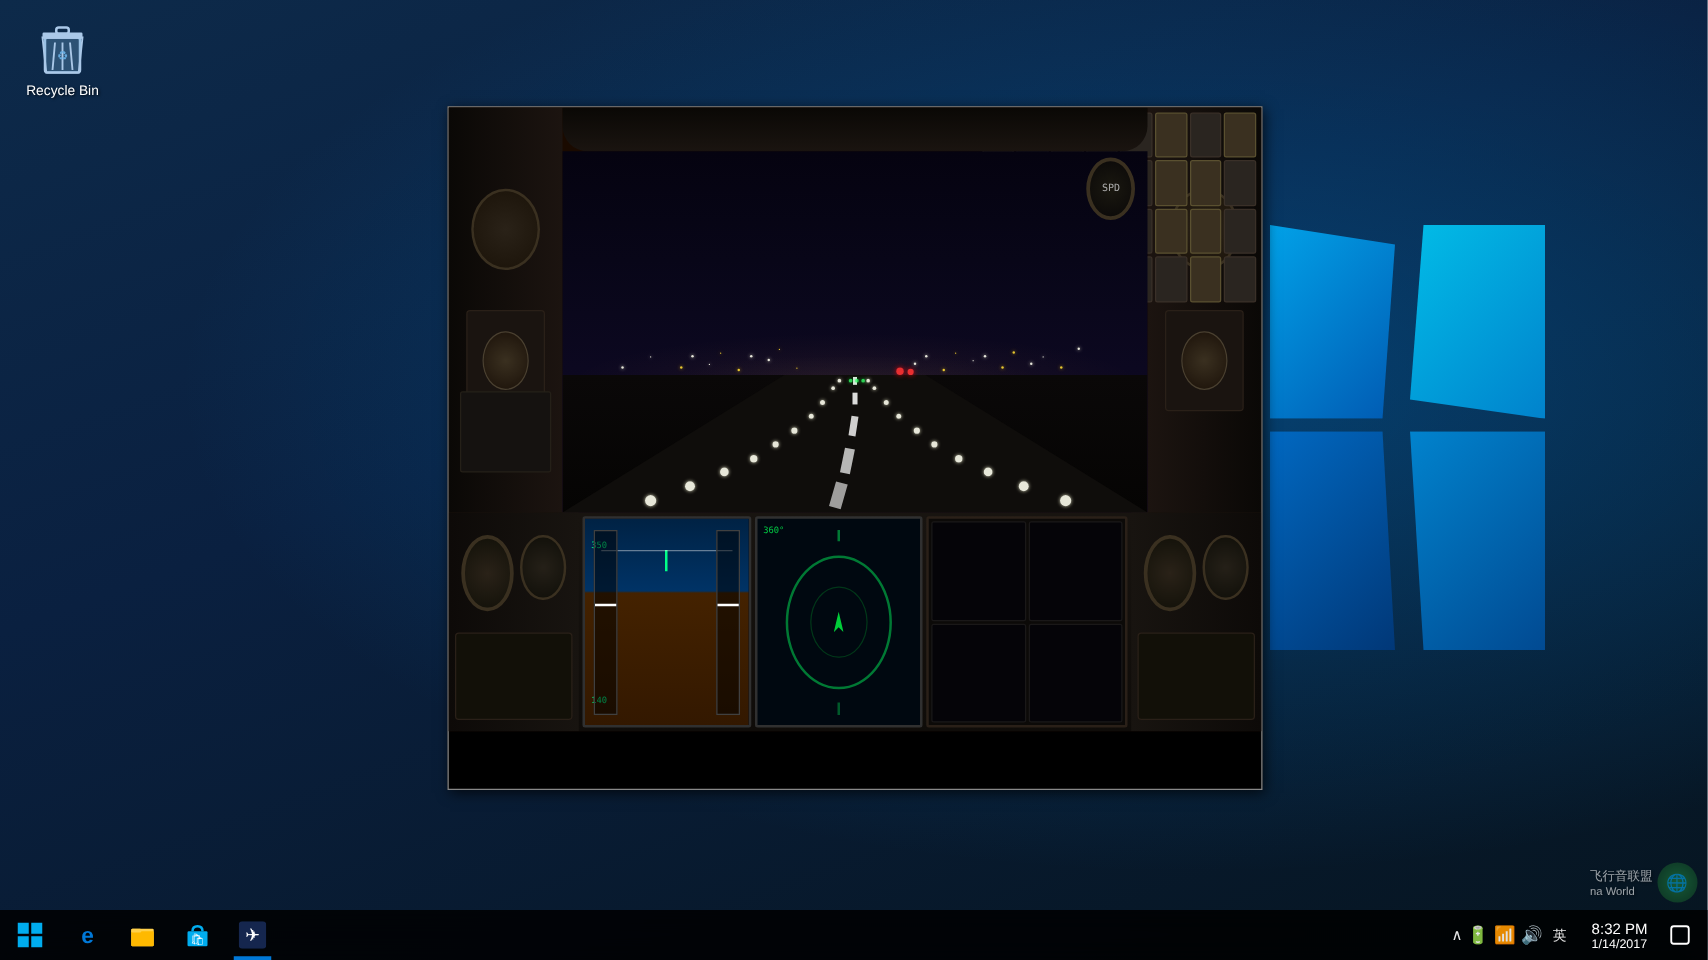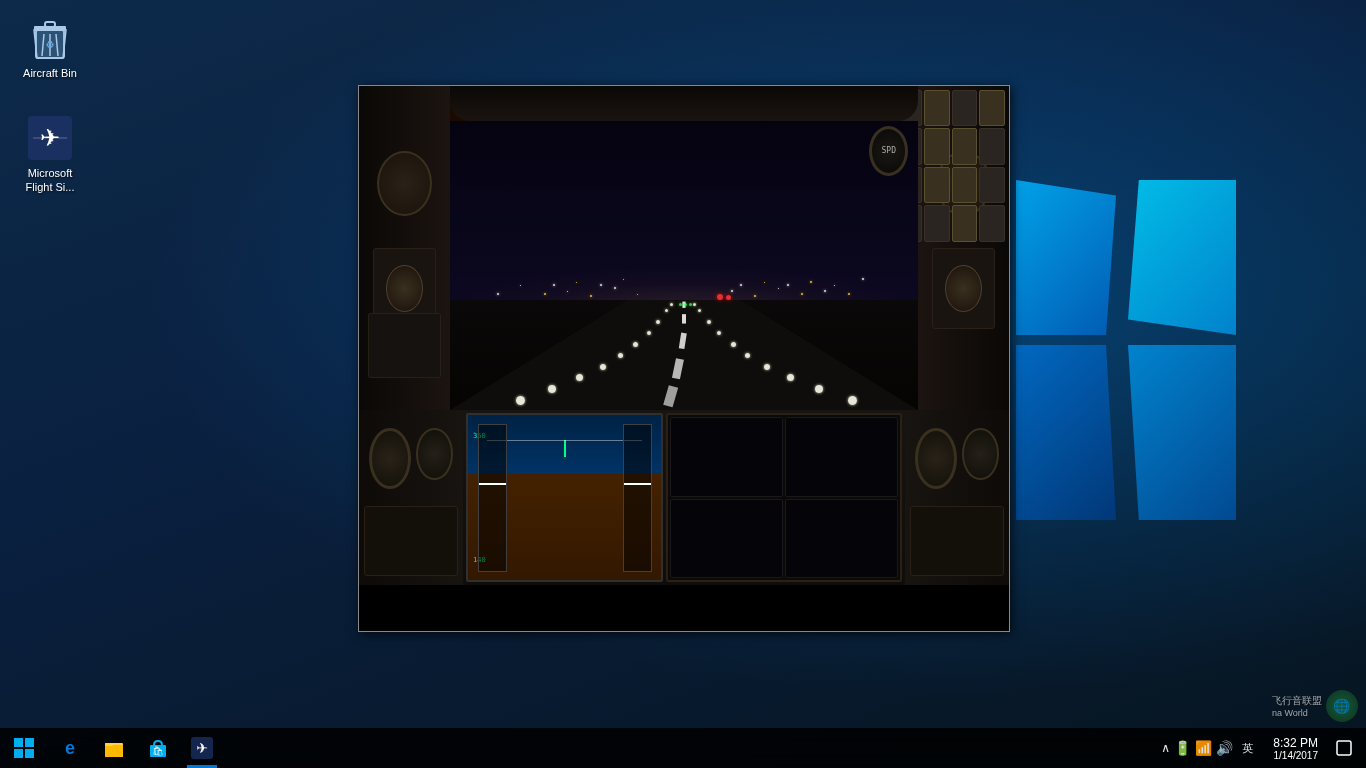--- a/index.html
+++ b/index.html
@@ -243,21 +243,20 @@
     }
     .sys-icon {
       color: white;
       font-size: 12px;
       cursor: pointer;
       opacity: 0.9;
     }
     .clock-area {
       display: flex;
       flex-direction: column;
-      align-items: flex-end;
       padding: 0 8px;
       cursor: pointer;
     }
     .clock-time {
       color: white;
       font-size: 12px;
     }
     .clock-date {
       color: white;
       font-size: 10px;
@@ -330,35 +329,23 @@
         <line x1="20" y1="18" x2="20" y2="40" stroke="#aac8e8" stroke-width="1.5"></line>
         <line x1="26" y1="18" x2="28" y2="40" stroke="#aac8e8" stroke-width="1.5"></line>
 
         <rect x="4" y="10" width="32" height="5" rx="1" fill="#aac8e8"></rect>
 
         <rect x="15" y="6" width="10" height="5" rx="2" fill="none" stroke="#aac8e8" stroke-width="2"></rect>
 
         <text x="20" y="32" text-anchor="middle" fill="#66aadd" font-size="10">♻</text>
       </svg>
     </div>
-    <span class="icon-label">Aircraft Bin</span>
+    <span class="icon-label">Recycle Bin</span>
   </div>
 
-  <div class="desktop-icon" style="top:110px; left:10px;">
-    <div class="icon-img">
-      <svg width="44" height="44" viewBox="0 0 44 44">
-        <rect width="44" height="44" rx="4" fill="#1a3060"></rect>
-        <text x="22" y="30" text-anchor="middle" fill="white" font-size="24">✈</text>
-
-        <line x1="5" y1="22" x2="39" y2="22" stroke="rgba(255,255,255,0.3)" stroke-width="1"></line>
-      </svg>
-    </div>
-    <span class="icon-label" style="white-space:pre-line;">Microsoft
-Flight Si...</span>
-  </div>
 
   <div class="fs-window">
 
 
 
     <div class="sim-viewport">
 
       <div style="position:absolute;top:0;left:0;width:14%;height:65%;background:linear-gradient(90deg,#0a0806 0%,#1c1410 100%);overflow:hidden;">
 
         <div style="position:absolute;top:20%;left:20%;width:60%;height:20%;background:radial-gradient(circle,#2a2218 0%,#1a1208 100%);border-radius:50%;border:2px solid #3a3020;"></div>
@@ -506,20 +493,30 @@
 
             <div style="position:absolute;left:5%;top:5%;bottom:5%;width:15%;background:rgba(0,0,0,0.5);border:1px solid #404040;">
               <div style="position:absolute;top:40%;left:0;right:0;height:2px;background:#ffffff;"></div>
             </div>
 
             <div style="position:absolute;right:5%;top:5%;bottom:5%;width:15%;background:rgba(0,0,0,0.5);border:1px solid #404040;">
               <div style="position:absolute;top:40%;left:0;right:0;height:2px;background:#ffffff;"></div>
             </div>
           </div>
 
+          <div style="flex:1;background:#000810;border:2px solid #303030;border-radius:2px;overflow:hidden;position:relative;">
+            <div style="position:absolute;top:50%;left:50%;transform:translate(-50%,-50%);width:65%;height:65%;border:2px solid #00aa44;border-radius:50%;opacity:0.7;"></div>
+            <div style="position:absolute;top:50%;left:50%;transform:translate(-50%,-50%);width:35%;height:35%;border:1px solid #006622;border-radius:50%;opacity:0.5;"></div>
+
+            <div style="position:absolute;top:5%;left:50%;transform:translateX(-50%);width:2px;height:6%;background:#00aa44;opacity:0.7;"></div>
+            <div style="position:absolute;bottom:5%;left:50%;transform:translateX(-50%);width:2px;height:6%;background:#00aa44;opacity:0.5;"></div>
+
+            <div style="position:absolute;top:45%;left:47%;width:6%;height:10%;background:#00ff44;clip-path:polygon(50% 0%,100% 100%,50% 75%,0% 100%);opacity:0.8;"></div>
+            <div style="position:absolute;top:5px;left:5px;color:#00cc44;font-size:7px;font-family:monospace;">360°</div>
+          </div>
 
           <div style="flex:1.2;background:#0c0a08;border:2px solid #2a2018;border-radius:2px;overflow:hidden;position:relative;">
             <div style="display:grid;grid-template-columns:1fr 1fr;gap:2px;padding:2px;height:100%;">
               <div style="background:#050408;border:1px solid #1a1818;border-radius:2px;"></div>
               <div style="background:#050408;border:1px solid #1a1818;border-radius:2px;"></div>
               <div style="background:#050408;border:1px solid #1a1818;border-radius:2px;"></div>
               <div style="background:#050408;border:1px solid #1a1818;border-radius:2px;"></div>
             </div>
           </div>
         </div>

